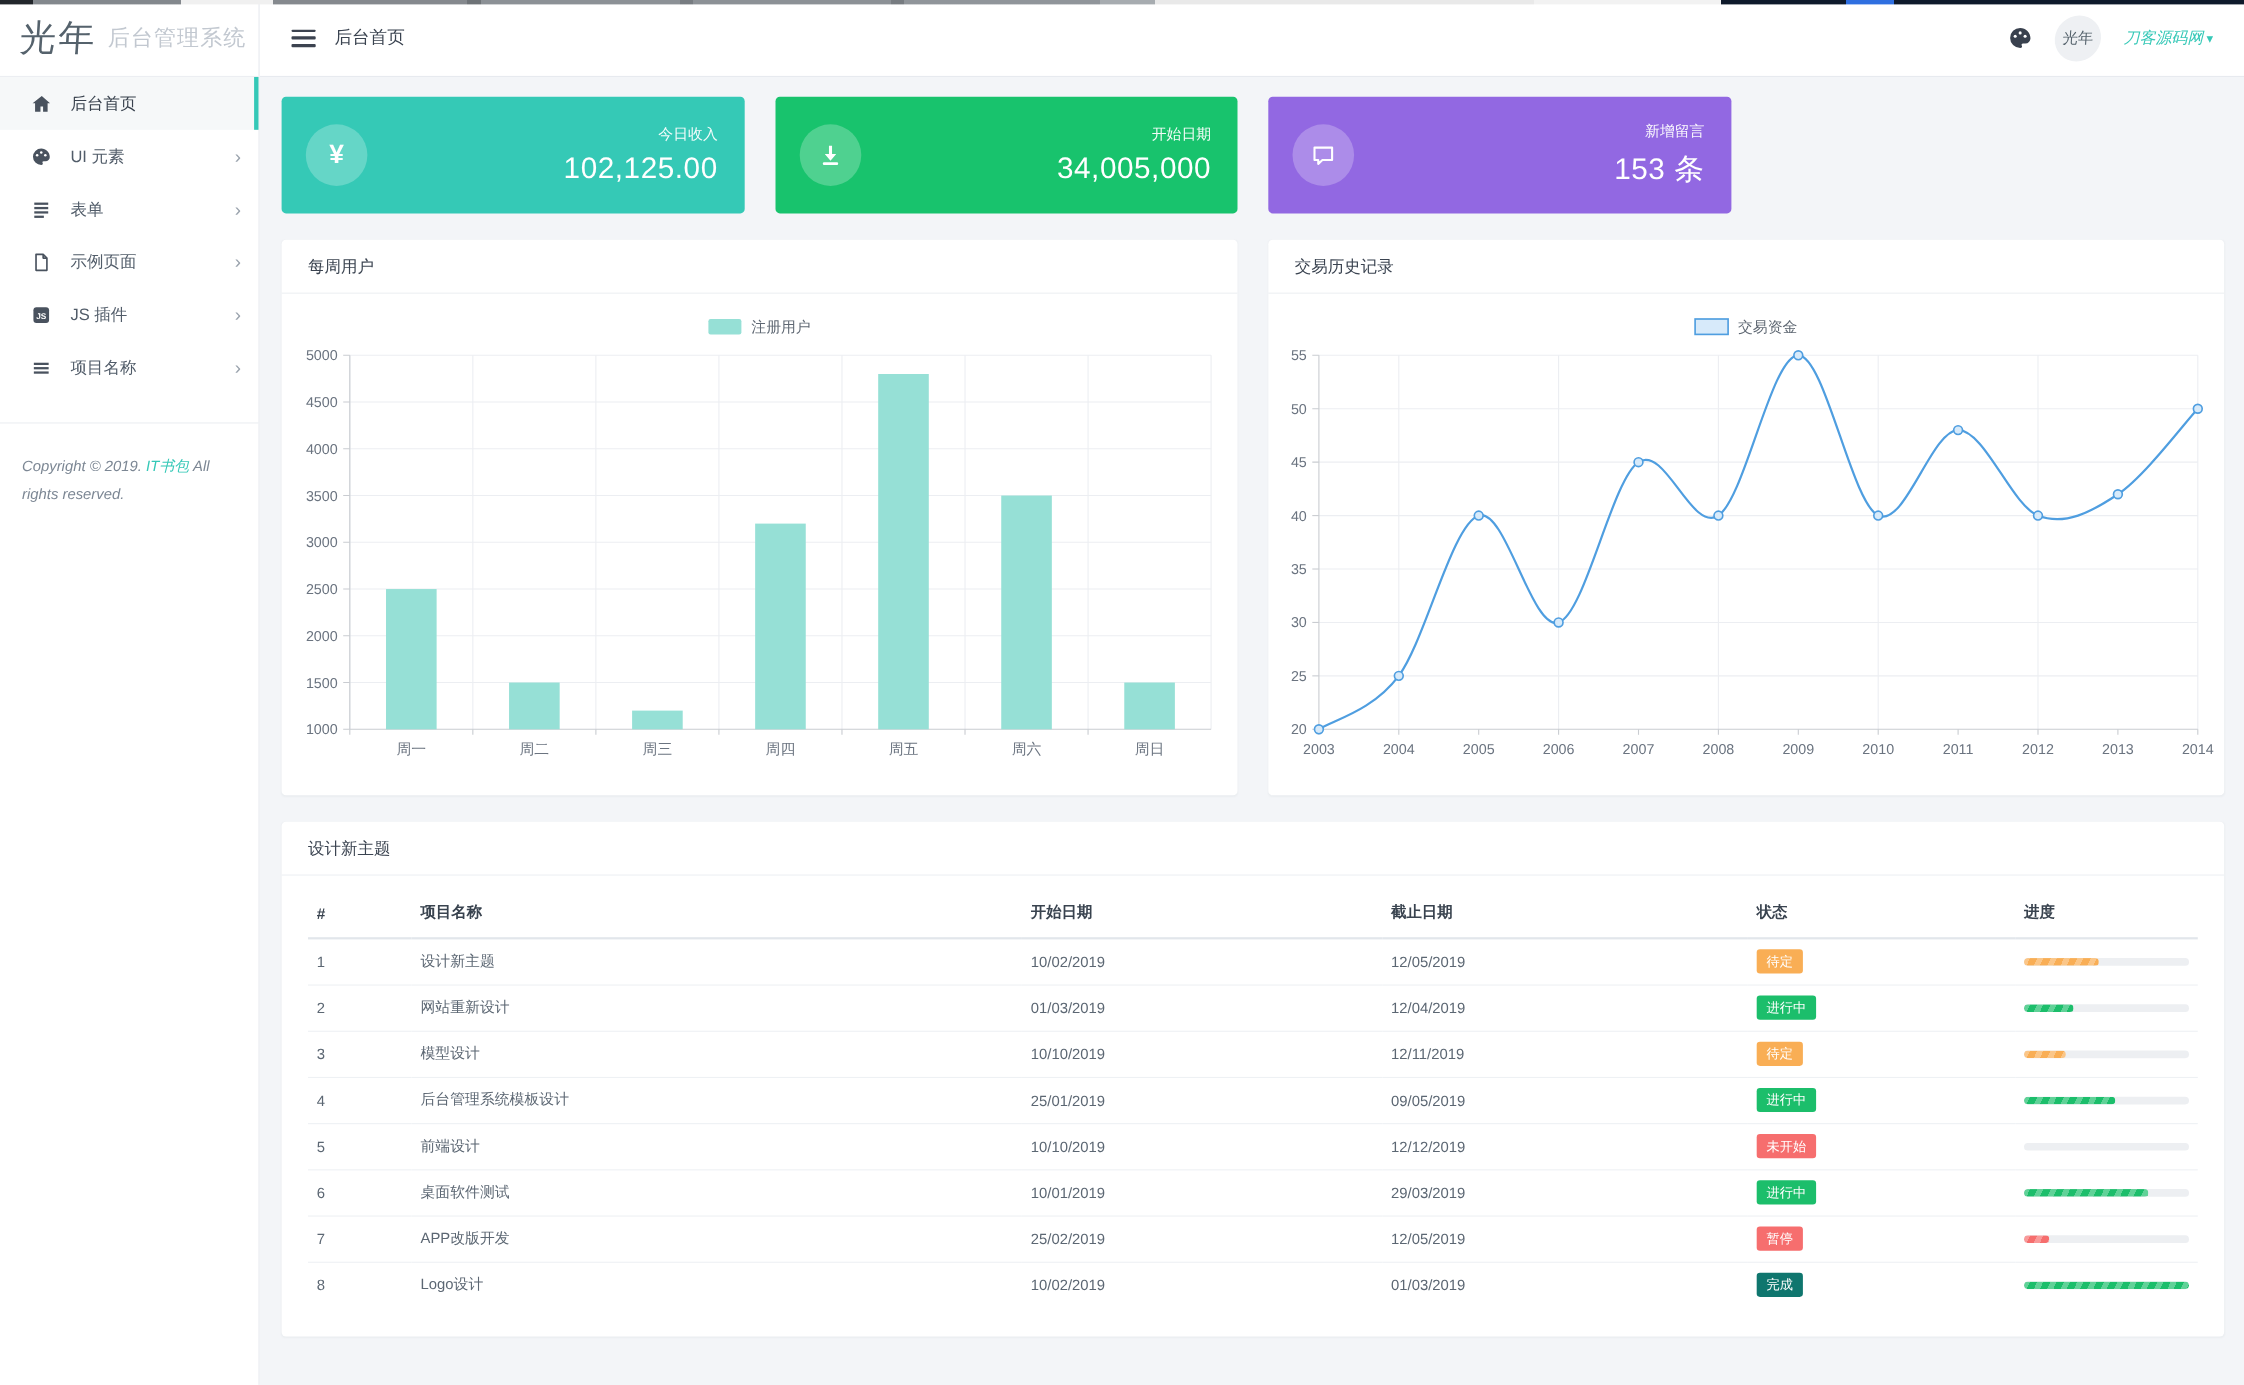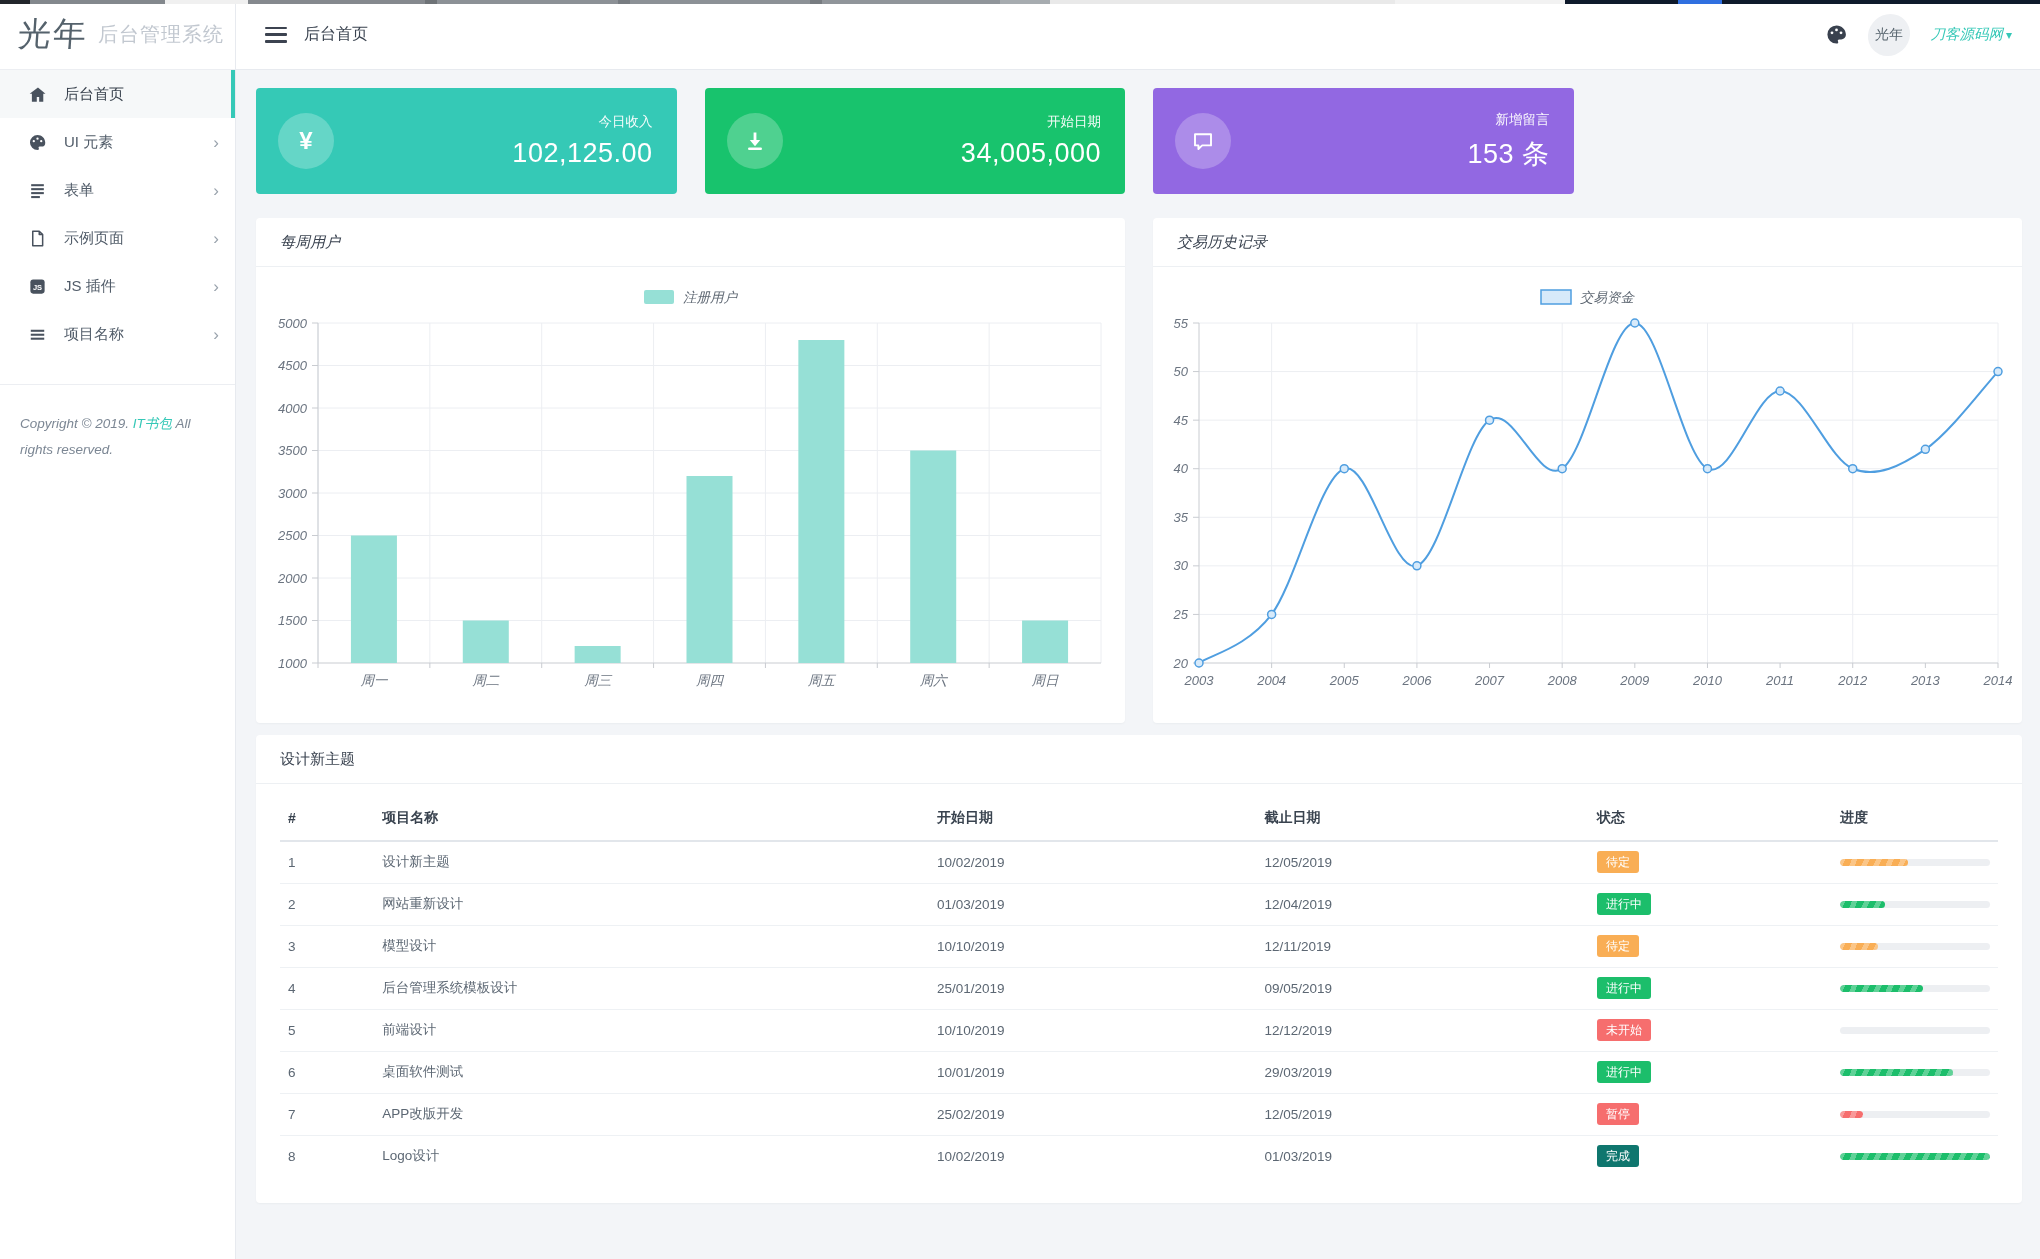--- a/index.html
+++ b/index.html
@@ -61,21 +61,21 @@
     display:flex; align-items:center; justify-content:center; flex:0 0 56px; }
   .card .cico svg { width:24px; height:24px; }
   .card .cico .yen { font-size:24px; font-weight:bold; color:#fff; }
   .card .ctext { margin-left:auto; text-align:right; }
   .card .ctitle { font-size:13.5px; opacity:.95; margin-bottom:7px; }
   .card .cvalue { font-size:27px; letter-spacing:.5px; }
 
   .panel { background:#fff; border-radius:4px; box-shadow:0 1px 2px rgba(30,40,60,.04); }
   .panel-hd { height:49px; display:flex; align-items:center; padding:0 24px;
     border-bottom:1px solid #edf0f3; font-size:15px; color:#3a4350; }
-  .charts-row { display:grid; grid-template-columns:1fr 1fr; gap:28px; margin-bottom:12px;font-style:italic; }
+  .charts-row { display:grid; grid-template-columns:1fr 1fr; gap:28px; margin-bottom:24px; }
   .chart-panel { height:505px; }
   .chart-body { height:456px; position:relative; }
   .chart-body svg { display:block; width:100%; height:100%; }
 
   
   .table-panel { margin-bottom:20px; }
   .table-wrap { padding:10px 24px 26px 24px; }
   table.ptable { width:100%; border-collapse:collapse; }
   .ptable th { text-align:left; font-size:14px; color:#39434f; font-weight:bold;
     padding:15px 8px 13px 8px; border-bottom:2px solid #e2e6eb; }

